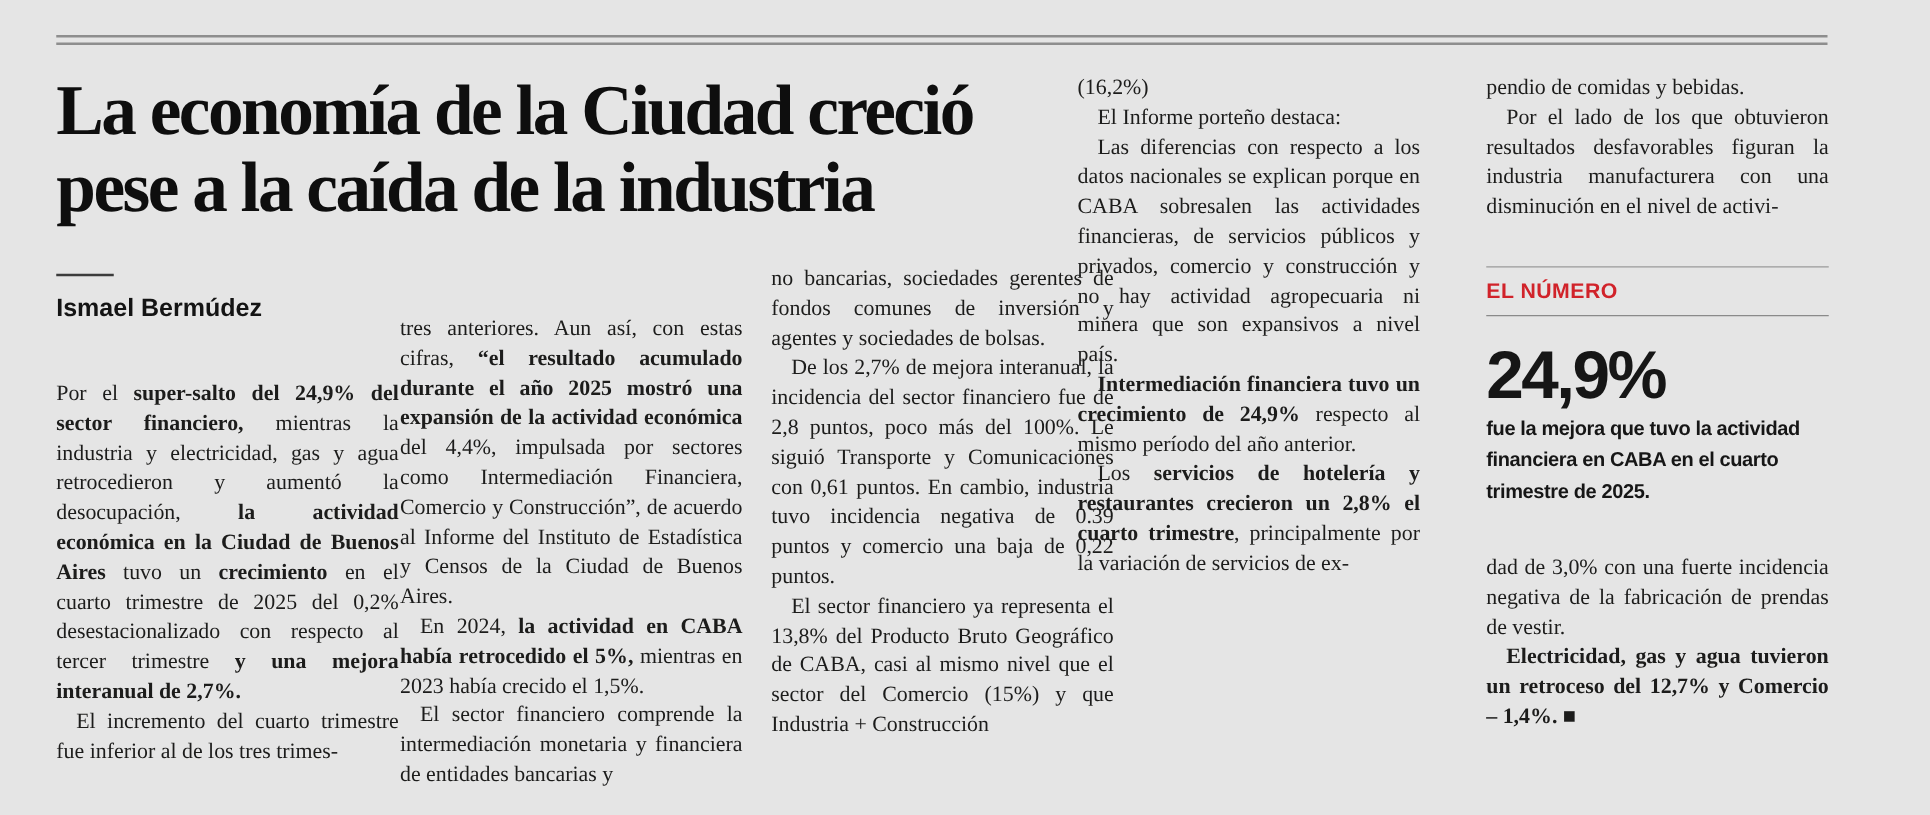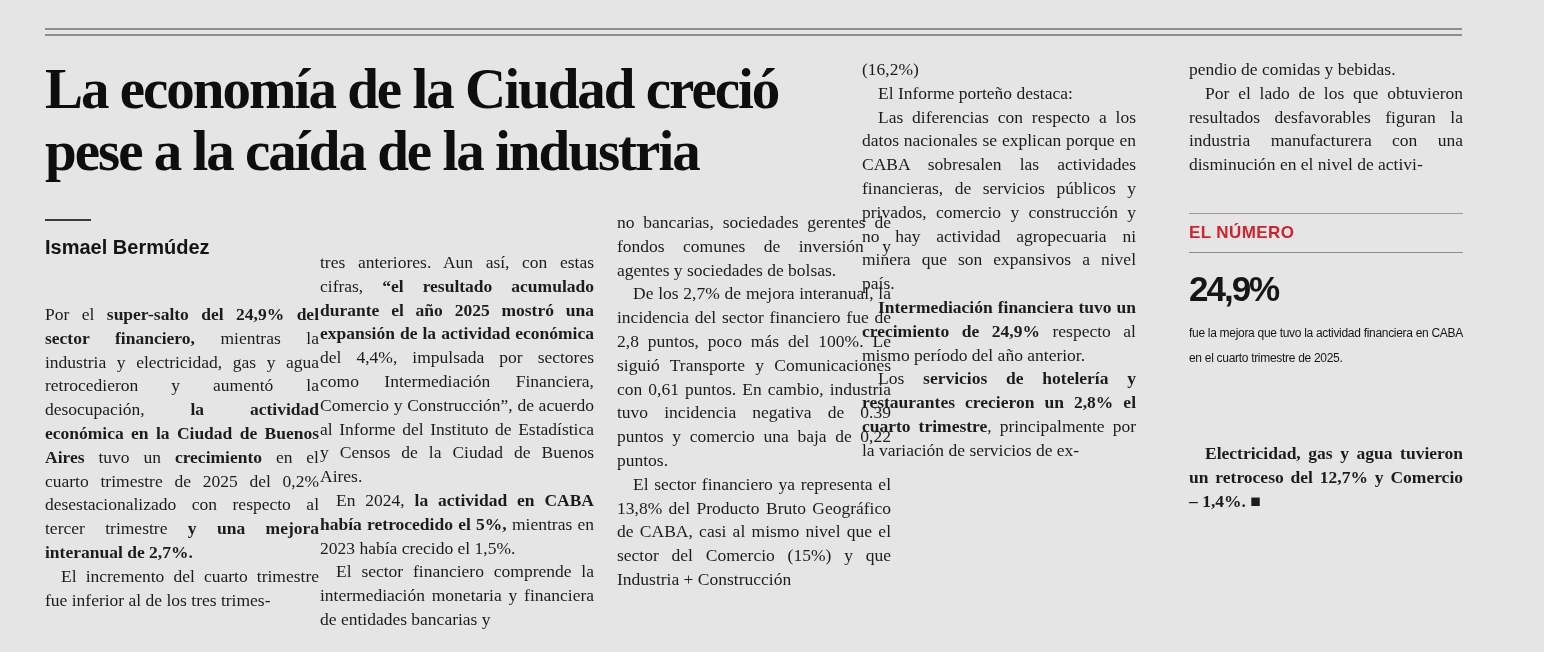--- a/index.html
+++ b/index.html
@@ -51,26 +51,25 @@
     font-family:"Liberation Sans", sans-serif;
   }
   .numero-label{
     padding-top:9px;padding-bottom:9px;
     border-bottom:1px solid #8a8a8a;
     font-weight:700;font-size:17px;letter-spacing:.4px;
     color:#d1232a;
   }
   .numero-value{
     margin-top:16px;
-    font-weight:700;font-size:35px;letter-spacing:-2px;
+    font-weight:700;font-size:54px;letter-spacing:-2px;
     color:#161616;
   }
   .numero-caption{
-    margin-top:12px;
-    font-weight:400;font-size:12px;line-height:25px;
+    font-weight:700;font-size:16px;line-height:25px;
     letter-spacing:-0.3px;
     color:#161616;
   }
 </style>
 </head>
 <body>
 
 <div class="page">
 
   <div class="top-rule"></div>
@@ -111,16 +110,17 @@
       <p class="ind"><span>Por el lado de los que obtuvieron resultados desfavorables figuran la industria manufacturera con una disminución en el nivel de activi-</span></p>
     </div>
 
   <aside class="numero">
     <div class="numero-label">EL NÚMERO</div>
     <div class="numero-value">24,9%</div>
     <div class="numero-caption">fue la mejora que tuvo la actividad financiera en CABA en el cuarto trimestre de 2025.</div>
   </aside>
 
   <div class="col" style="left:1189px;top:442px;">
+      <p><span>dad de 3,0% con una fuerte incidencia negativa de la fabricación de prendas de vestir.</span></p>
       <p class="ind"><span class="b">Electricidad, gas y agua tuvieron un retroceso del 12,7% y Comercio – 1,4%. ■</span></p>
     </div>
 
 </div>
 
 </body></html>

